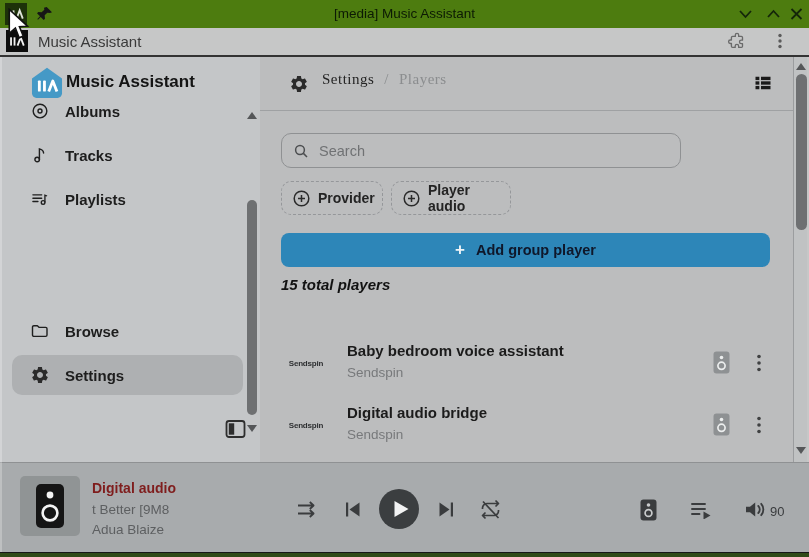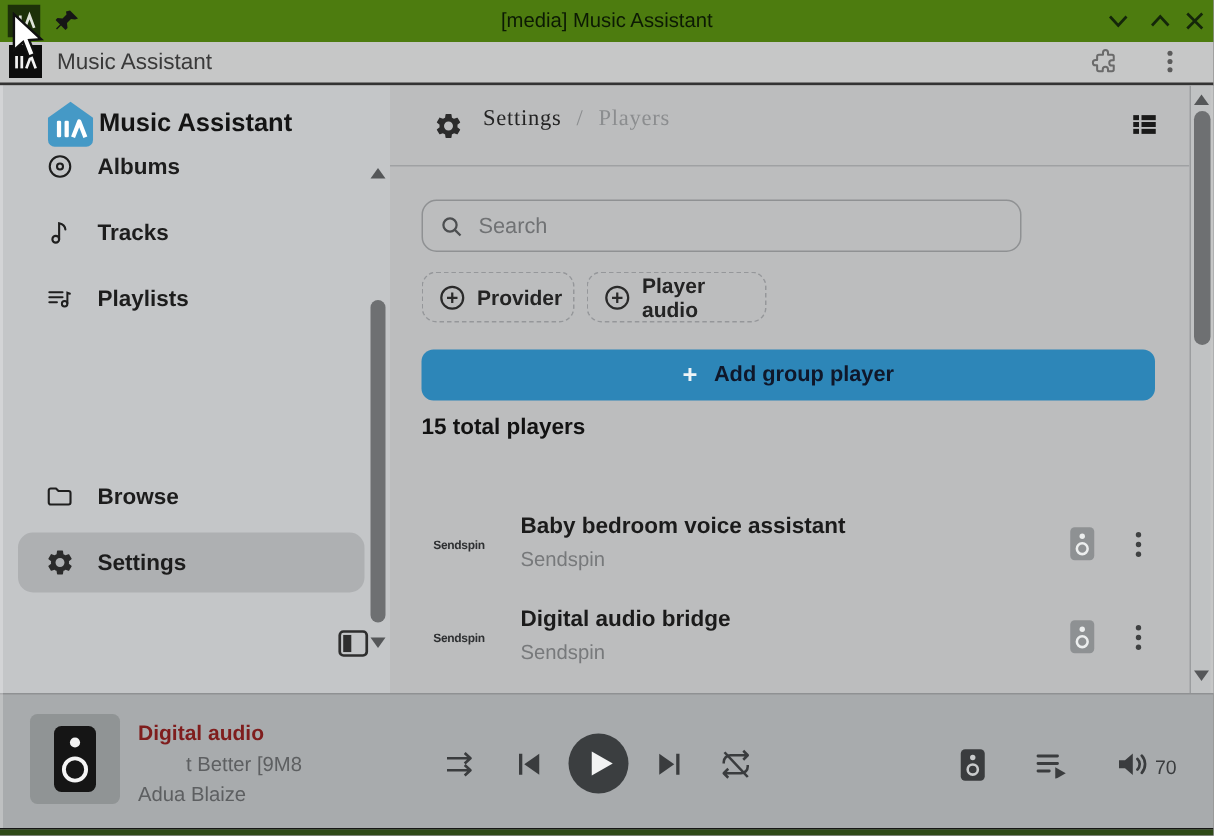--- a/index.html
+++ b/index.html
@@ -69,21 +69,21 @@
   #chip-provider{left:21px;width:102px;}
   #chip-playertype{left:131px;width:120px;}
   .chip svg{margin-left:11px;flex:0 0 17px;}
   .chip .clabel{margin-left:8px;font-size:14px;font-weight:600;color:#242424;}
 
   #add-group-btn{left:21px;top:176px;width:489px;height:34px;border-radius:8px;background:#2d86b8;
       display:flex;align-items:center;justify-content:center;cursor:pointer;}
   #add-group-btn .plus{color:#eef4f7;font-size:17px;font-weight:600;margin-right:11px;}
   #add-group-btn .albl{color:#0f172a;font-size:14.5px;font-weight:600;}
 
-  #total-players{left:21px;top:219px;font-size:15px;font-weight:bold;color:#121212;}
+  #total-players{left:21px;top:219px;font-size:15px;font-weight:bold;color:#121212;font-style:italic;}
 
   .prow{left:0;width:533px;height:62px;}
   .prow .plogo{left:20px;top:0;width:52px;height:62px;display:flex;align-items:center;justify-content:center;}
   .prow .plogo span{font-size:8px;font-weight:bold;color:#2e3032;letter-spacing:-.2px;}
   .prow .pname{left:87px;top:10px;font-size:15px;font-weight:bold;color:#1b1b1b;}
   .prow .pprov{left:87px;top:33px;font-size:13.5px;color:#77797b;}
   .prow .pspeaker{left:453px;top:19px;width:17px;height:23px;}
   .prow .pkebab{left:491px;top:21px;width:16px;height:20px;cursor:pointer;}
   #player-row-0{top:275px;} #player-row-1{top:337px;}
 
@@ -92,21 +92,21 @@
       box-shadow:inset -2px 0 0 #c6c7c7;box-sizing:border-box;}
   #main-scroll .arr-up{position:absolute;left:2px;top:6px;}
   #main-scroll .arr-down{position:absolute;left:2px;top:390px;}
   #main-thumb{left:2px;top:17px;width:11px;height:156px;border-radius:6px;background:#6e7072;}
 
   
   #playerbar{left:0;top:462px;width:809px;height:90px;background:#a8abad;border-top:1px solid #8f9193;}
   #pb-art{left:20px;top:13px;width:60px;height:60px;border-radius:5px;background:#909495;
       display:flex;align-items:center;justify-content:center;}
   #pb-title{left:92px;top:17px;font-size:14px;font-weight:bold;color:#7f1d1d;}
-  #pb-line2{left:92px;top:39px;font-size:13.5px;color:#5d5f61;margin-left:32px;}
+  #pb-line2{left:92px;top:39px;font-size:13.5px;color:#5d5f61;}
   #pb-artist{left:92px;top:59px;font-size:13.5px;color:#5d5f61;}
   .pbico{cursor:pointer;}
   #pb-shuffle{left:296px;top:37px;width:23px;height:19px;}
   #pb-prev{left:343px;top:37px;width:19px;height:19px;}
   #pb-play{left:379px;top:26px;width:40px;height:40px;border-radius:50%;background:#3b3e40;
       display:flex;align-items:center;justify-content:center;}
   #pb-next{left:437px;top:37px;width:19px;height:19px;}
   #pb-repeat{left:479px;top:36px;width:23px;height:21px;}
   #pb-speaker{left:640px;top:36px;width:17px;height:22px;}
   #pb-queue{left:690px;top:38px;width:22px;height:18px;}
@@ -366,21 +366,21 @@
     </svg>
     <svg id="pb-queue" class="abs pbico" viewBox="0 0 22 18">
       <path d="M2 3 H15 M2 8 H15 M2 13 H9.5" stroke="#3a3c3e" stroke-width="1.9" fill="none" stroke-linecap="round"></path>
       <path d="M13.5 10.5 l7 4 -7 4 Z" fill="#3a3c3e"></path>
     </svg>
     <svg id="pb-volume" class="abs pbico" viewBox="0 0 23 19">
       <path d="M2 6.8 v5.4 h4 l5.2 4.4 V2.4 L6 6.8 Z" fill="#3a3c3e"></path>
       <path d="M14.3 6 a4.9 4.9 0 0 1 0 7" stroke="#3a3c3e" stroke-width="1.8" fill="none" stroke-linecap="round"></path>
       <path d="M17.2 3.8 a8.6 8.6 0 0 1 0 11.4" stroke="#3a3c3e" stroke-width="1.8" fill="none" stroke-linecap="round"></path>
     </svg>
-    <div id="pb-volnum" class="abs">70</div>
+    <div id="pb-volnum" class="abs">90</div>
   </div>
 
   <div id="win-left-edge" class="abs"></div>
   <div id="win-bottom-line" class="abs"></div>
   <div id="win-bottom-green" class="abs"></div>
 
   <svg id="cursor" class="abs" viewBox="0 0 14 22">
     <path d="M1 1 L1 17.5 L5.2 13.8 L7.8 20.5 L10.6 19.3 L8 12.9 L13.5 12.5 Z" fill="#fff" stroke="#111" stroke-width="1.1"></path>
   </svg>
 </div>

